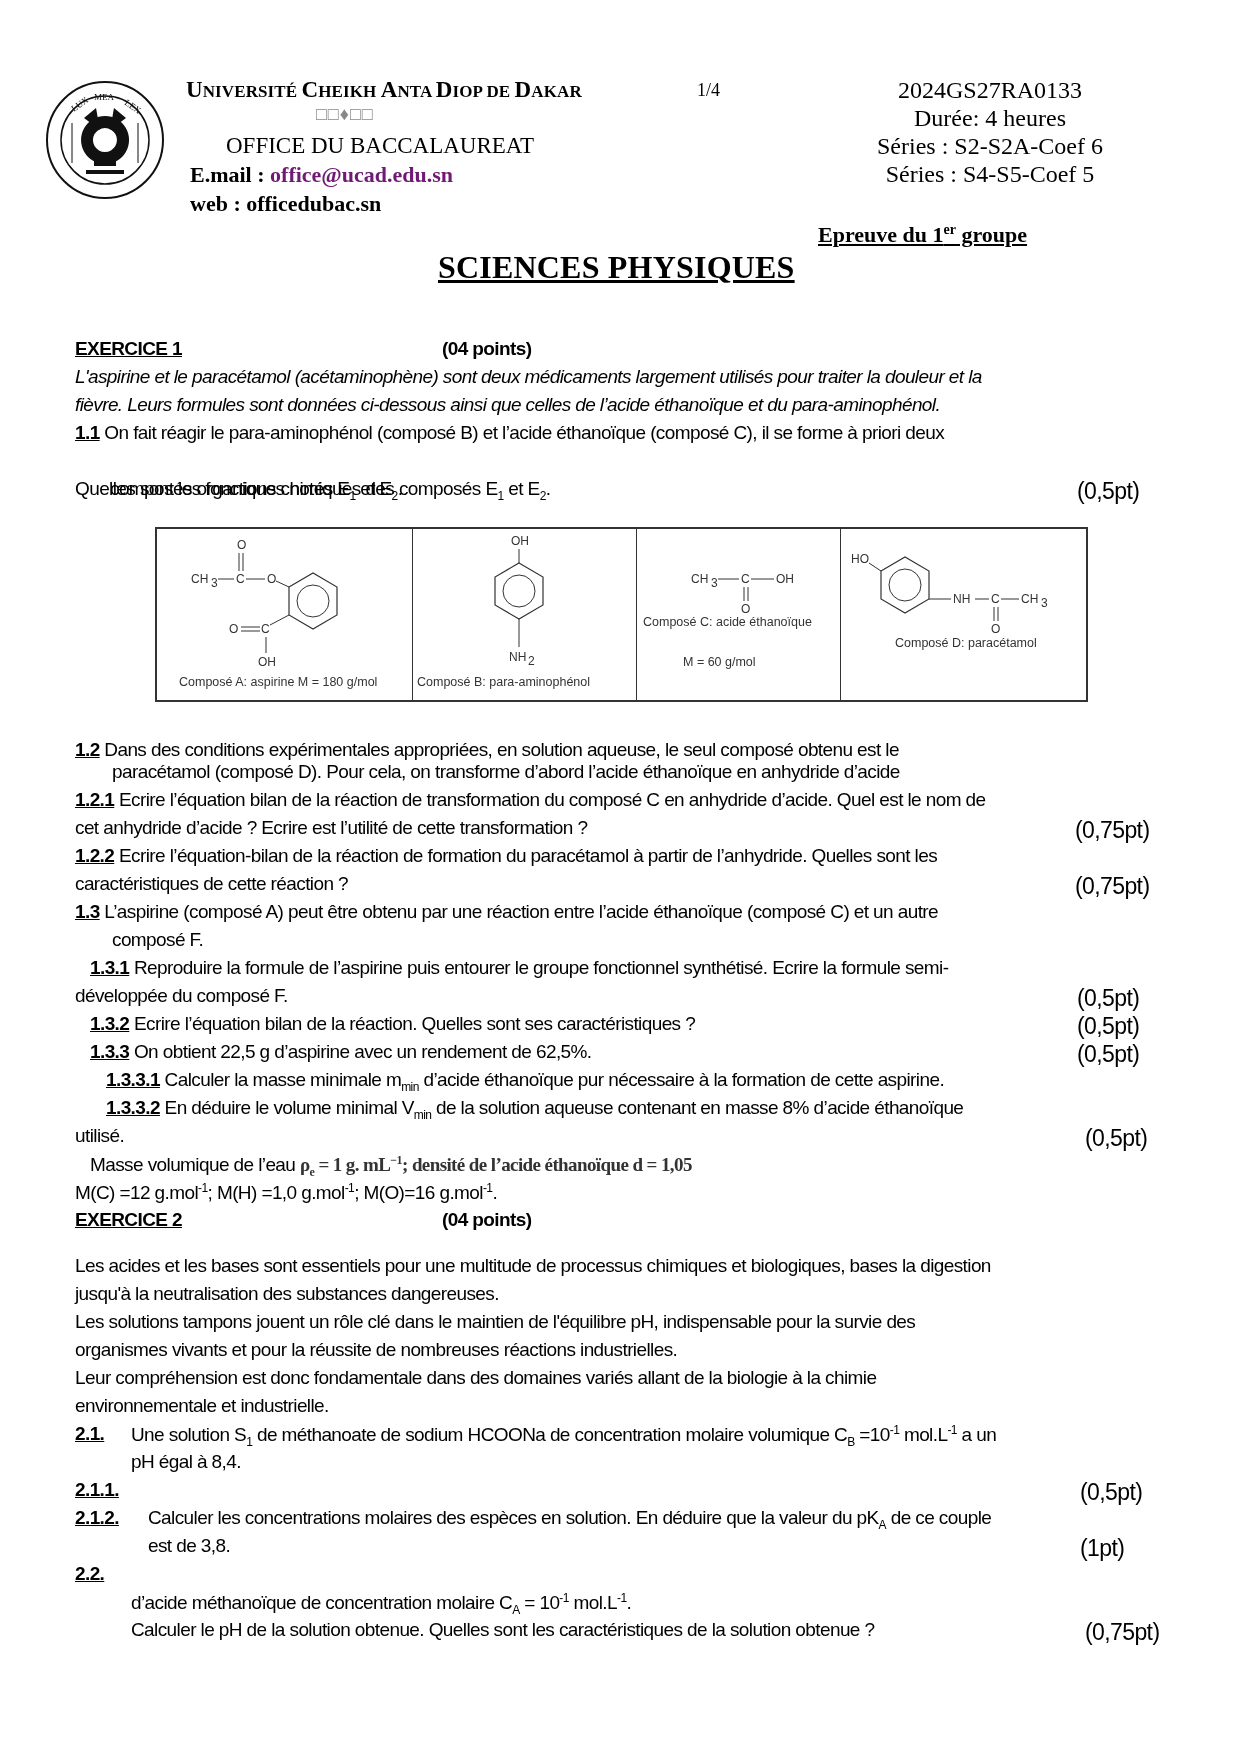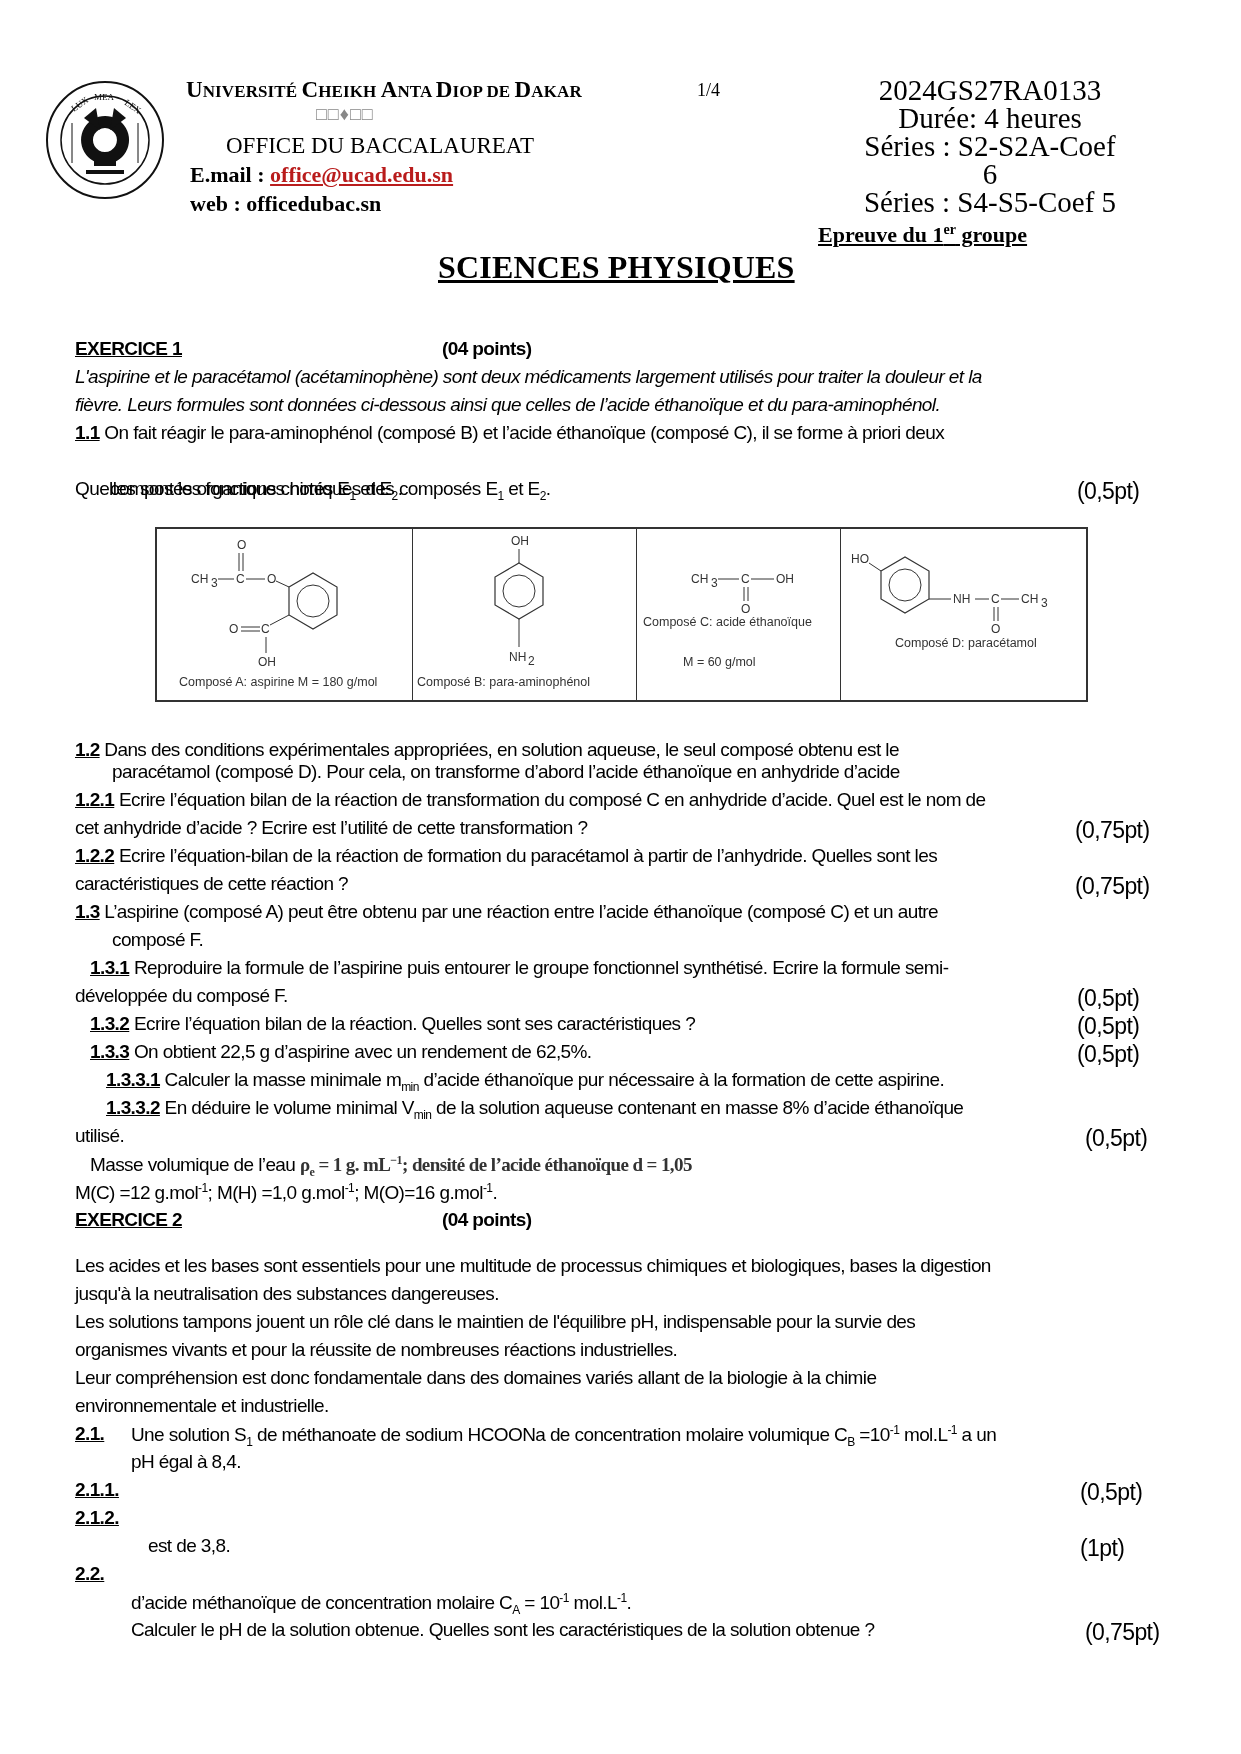--- a/index.html
+++ b/index.html
@@ -7,24 +7,24 @@
   .serif { font-family: "Liberation Serif", "DejaVu Serif", serif; }
 
   
   .logo { position: absolute; left: 44px; top: 78px; width: 122px; height: 124px; }
   .h-univ { position: absolute; left: 186px; top: 77px; font-size: 22px; font-weight: bold; letter-spacing: 0.1px; }
   .h-univ .big { font-size: 23px; }
   .h-univ .sc { font-size: 17px; }
   .h-glyphs { position: absolute; left: 316px; top: 104px; font-size: 18px; color: #888; letter-spacing: 1px; }
   .h-office { position: absolute; left: 226px; top: 133px; font-size: 23px; }
   .h-email { position: absolute; left: 190px; top: 162px; font-size: 22px; font-weight: bold; }
-  .h-email a { color: #b91c1c; text-decoration: underline; }
+  .h-email a { color: #701a75; }
   .h-web { position: absolute; left: 190px; top: 191px; font-size: 22px; font-weight: bold; }
   .h-page { position: absolute; left: 697px; top: 80px; font-size: 18px; }
-  .h-right { position: absolute; left: 860px; top: 76px; width: 260px; text-align: center; font-size: 29px; line-height: 28px; }
+  .h-right { position: absolute; left: 860px; top: 76px; width: 260px; text-align: center; font-size: 24px; line-height: 28px; }
   .h-epreuve { position: absolute; left: 818px; top: 222px; font-size: 22px; font-weight: bold; text-decoration: underline; }
   .h-epreuve sup { font-size: 14px; }
   .h-title { position: absolute; left: 438px; top: 249px; font-size: 32px; font-weight: bold; text-decoration: underline; letter-spacing: 0.2px; }
   .line { position: absolute; left: 75px; width: 1100px; font-size: 19px; white-space: nowrap; font-family: "Liberation Sans", "DejaVu Sans", sans-serif; letter-spacing: -0.6px; }
   .pts { position: absolute; font-weight: normal; font-size: 23px; font-family: "Liberation Sans", "DejaVu Sans", sans-serif; letter-spacing: -0.6px; }
   .u { text-decoration: underline; font-weight: bold; }
   .b { font-weight: bold; }
   .i { font-style: italic; }
   sub, sup { font-size: 12px; }
   .red { color: #ff0000; }
@@ -248,20 +248,21 @@
 </div>
 <div class="line" style="top:1451px; left:131px;">pH égal à 8,4.</div>
 
 <div class="line" style="top:1479px;">
   <span class="u">2.1.1.</span>
 </div>
 <div class="pts" style="top:1479px; left:1080px;">(0,5pt)</div>
 
 <div class="line" style="top:1507px;">
   <span class="u">2.1.2.</span>
+  <span style="position:absolute; left:73px;"><span>Calculer les concentrations molaires des espèces en solution. En déduire que la valeur du pK</span><sub>A</sub><span> de ce couple</span></span>
 </div>
 <div class="line" style="top:1535px; left:148px;">est de 3,8.</div>
 <div class="pts" style="top:1535px; left:1080px;">(1pt)</div>
 
 <div class="line" style="top:1563px;">
   <span class="u">2.2.</span>
 </div>
 <div class="line" style="top:1591px; left:131px;">
   <span>d’acide méthanoïque de concentration molaire C</span><sub>A</sub><span> = 10</span><sup>-1</sup><span> mol.L</span><sup>-1</sup><span>.</span>
 </div>

